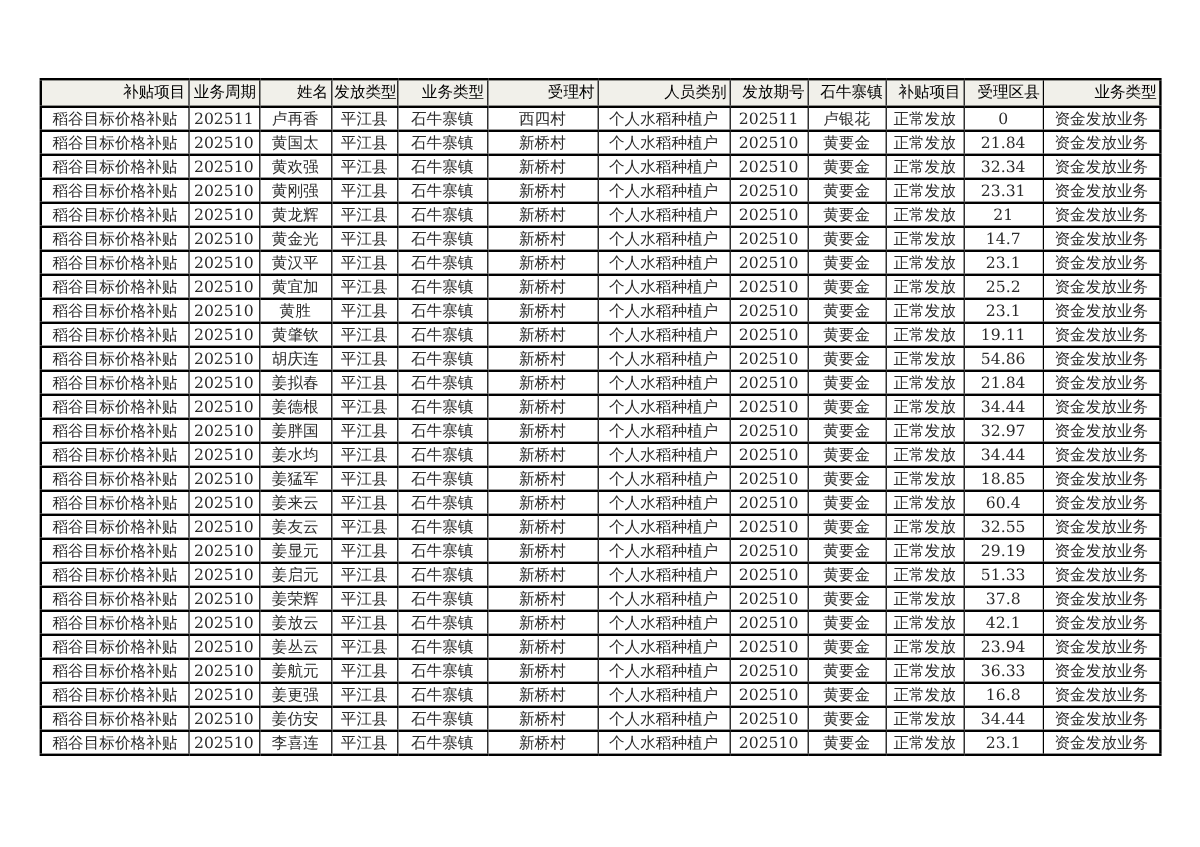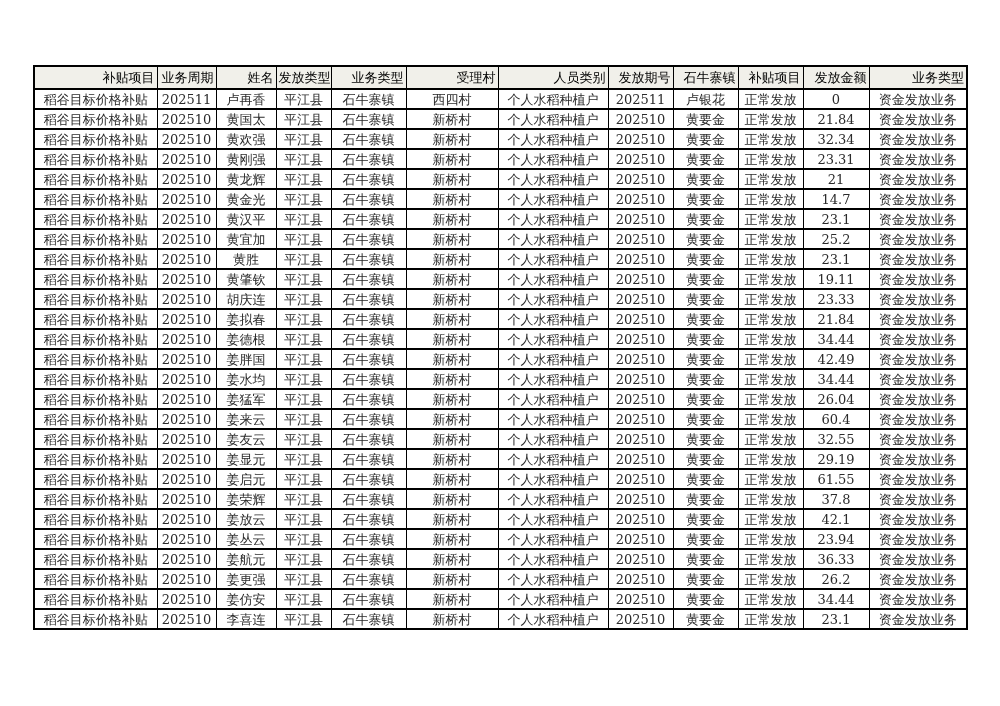--- a/index.html
+++ b/index.html
@@ -83,21 +83,21 @@
         <th>补贴项目</th>
         <th>业务周期</th>
         <th>姓名</th>
         <th>发放类型</th>
         <th>业务类型</th>
         <th>受理村</th>
         <th>人员类别</th>
         <th>发放期号</th>
         <th>石牛寨镇</th>
         <th>补贴项目</th>
-        <th>发放金额</th>
+        <th>受理区县</th>
         <th>业务类型</th>
       </tr>
     </thead>
     <tbody>
         <tr>
           <td>稻谷目标价格补贴</td>
           <td>202511</td>
           <td>卢再香</td>
           <td>平江县</td>
           <td>石牛寨镇</td>
@@ -239,21 +239,21 @@
           <td>稻谷目标价格补贴</td>
           <td>202510</td>
           <td>胡庆连</td>
           <td>平江县</td>
           <td>石牛寨镇</td>
           <td>新桥村</td>
           <td>个人水稻种植户</td>
           <td>202510</td>
           <td>黄要金</td>
           <td>正常发放</td>
-          <td>23.33</td>
+          <td>54.86</td>
           <td>资金发放业务</td>
         </tr>
         <tr>
           <td>稻谷目标价格补贴</td>
           <td>202510</td>
           <td>姜拟春</td>
           <td>平江县</td>
           <td>石牛寨镇</td>
           <td>新桥村</td>
           <td>个人水稻种植户</td>
@@ -281,21 +281,21 @@
           <td>稻谷目标价格补贴</td>
           <td>202510</td>
           <td>姜胖国</td>
           <td>平江县</td>
           <td>石牛寨镇</td>
           <td>新桥村</td>
           <td>个人水稻种植户</td>
           <td>202510</td>
           <td>黄要金</td>
           <td>正常发放</td>
-          <td>42.49</td>
+          <td>32.97</td>
           <td>资金发放业务</td>
         </tr>
         <tr>
           <td>稻谷目标价格补贴</td>
           <td>202510</td>
           <td>姜水均</td>
           <td>平江县</td>
           <td>石牛寨镇</td>
           <td>新桥村</td>
           <td>个人水稻种植户</td>
@@ -309,21 +309,21 @@
           <td>稻谷目标价格补贴</td>
           <td>202510</td>
           <td>姜猛军</td>
           <td>平江县</td>
           <td>石牛寨镇</td>
           <td>新桥村</td>
           <td>个人水稻种植户</td>
           <td>202510</td>
           <td>黄要金</td>
           <td>正常发放</td>
-          <td>26.04</td>
+          <td>18.85</td>
           <td>资金发放业务</td>
         </tr>
         <tr>
           <td>稻谷目标价格补贴</td>
           <td>202510</td>
           <td>姜来云</td>
           <td>平江县</td>
           <td>石牛寨镇</td>
           <td>新桥村</td>
           <td>个人水稻种植户</td>
@@ -365,21 +365,21 @@
           <td>稻谷目标价格补贴</td>
           <td>202510</td>
           <td>姜启元</td>
           <td>平江县</td>
           <td>石牛寨镇</td>
           <td>新桥村</td>
           <td>个人水稻种植户</td>
           <td>202510</td>
           <td>黄要金</td>
           <td>正常发放</td>
-          <td>61.55</td>
+          <td>51.33</td>
           <td>资金发放业务</td>
         </tr>
         <tr>
           <td>稻谷目标价格补贴</td>
           <td>202510</td>
           <td>姜荣辉</td>
           <td>平江县</td>
           <td>石牛寨镇</td>
           <td>新桥村</td>
           <td>个人水稻种植户</td>
@@ -435,21 +435,21 @@
           <td>稻谷目标价格补贴</td>
           <td>202510</td>
           <td>姜更强</td>
           <td>平江县</td>
           <td>石牛寨镇</td>
           <td>新桥村</td>
           <td>个人水稻种植户</td>
           <td>202510</td>
           <td>黄要金</td>
           <td>正常发放</td>
-          <td>26.2</td>
+          <td>16.8</td>
           <td>资金发放业务</td>
         </tr>
         <tr>
           <td>稻谷目标价格补贴</td>
           <td>202510</td>
           <td>姜仿安</td>
           <td>平江县</td>
           <td>石牛寨镇</td>
           <td>新桥村</td>
           <td>个人水稻种植户</td>

